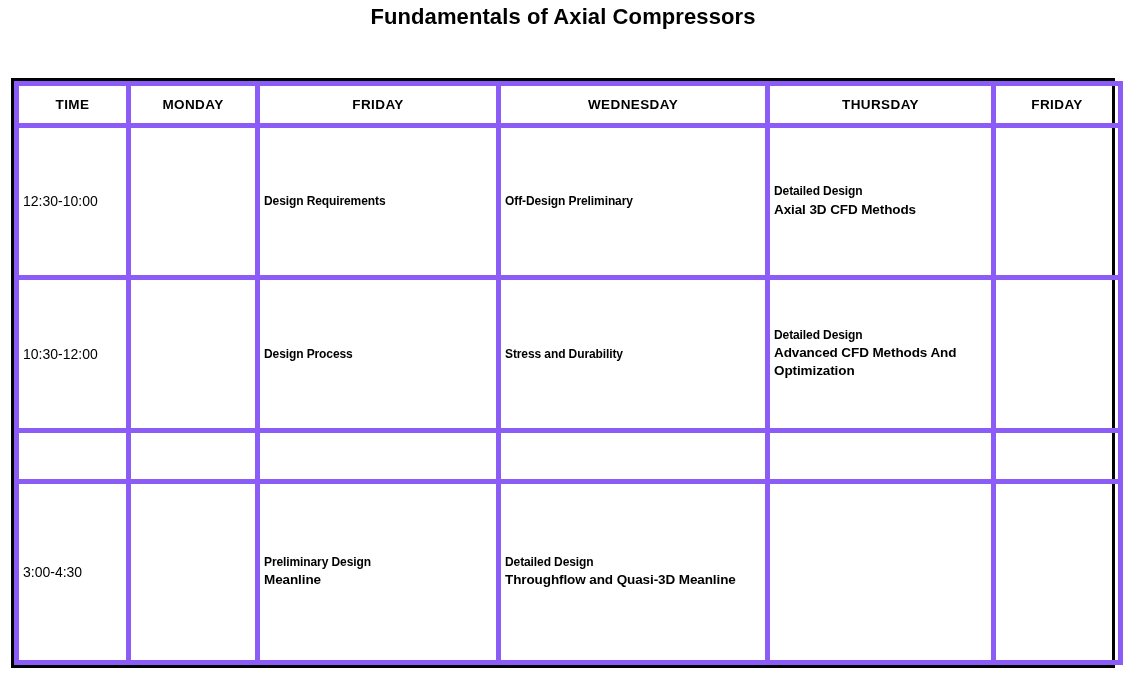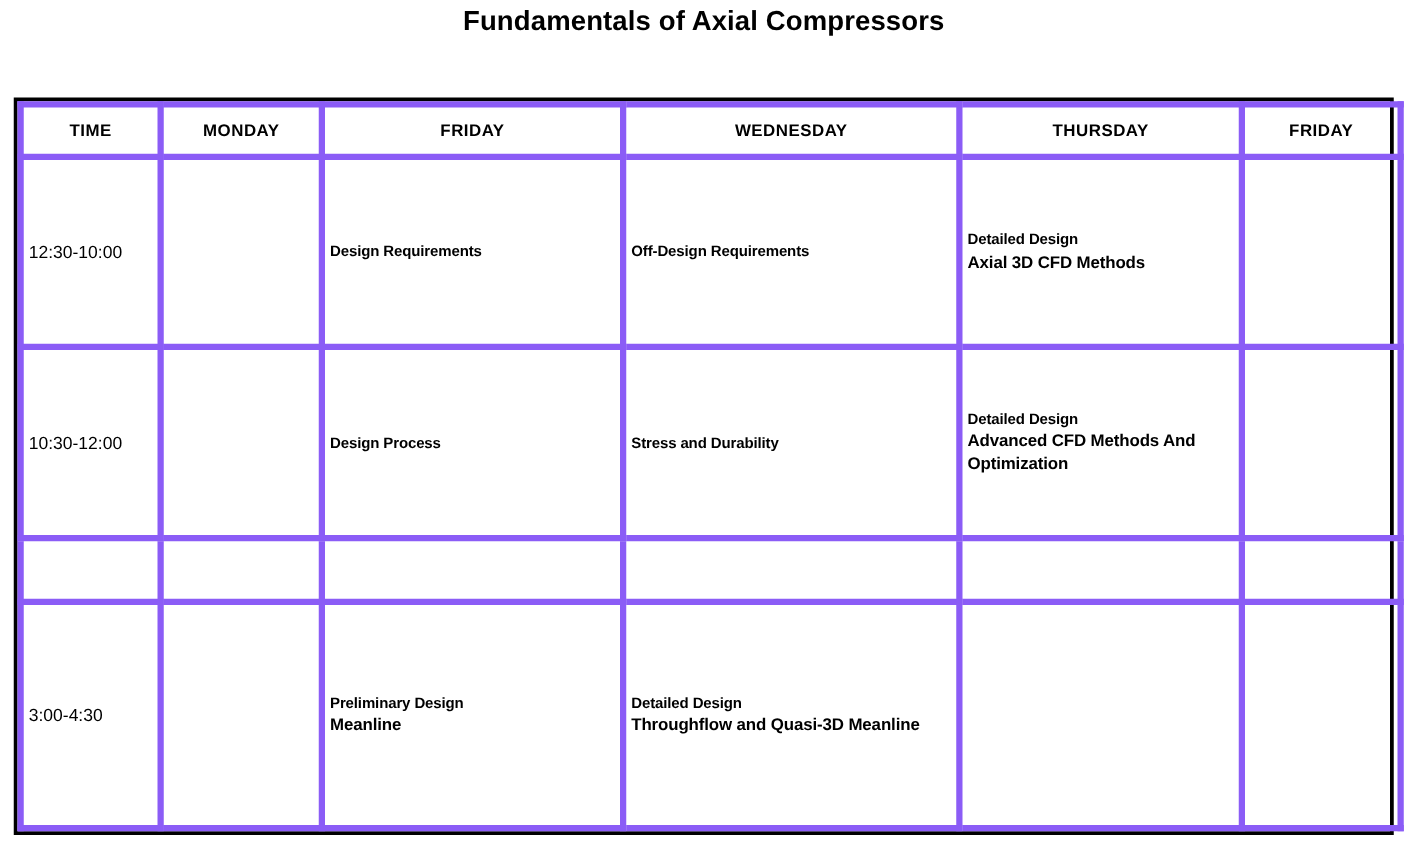--- a/index.html
+++ b/index.html
@@ -128,21 +128,21 @@
           <td class="time-cell">12:30-10:00</td>
           <td>
             
             
           </td>
           <td>
             <div class="cell-main">Design Requirements</div>
 
           </td>
           <td>
-            <div class="cell-main">Off-Design Requirements</div>
+            <div class="cell-main">Off-Design Preliminary</div>
 
           </td>
           <td>
             <div class="cell-main">Detailed Design</div>
             <div class="cell-sub">Axial 3D CFD Methods</div>
           </td>
           <td>
             
             
           </td>

